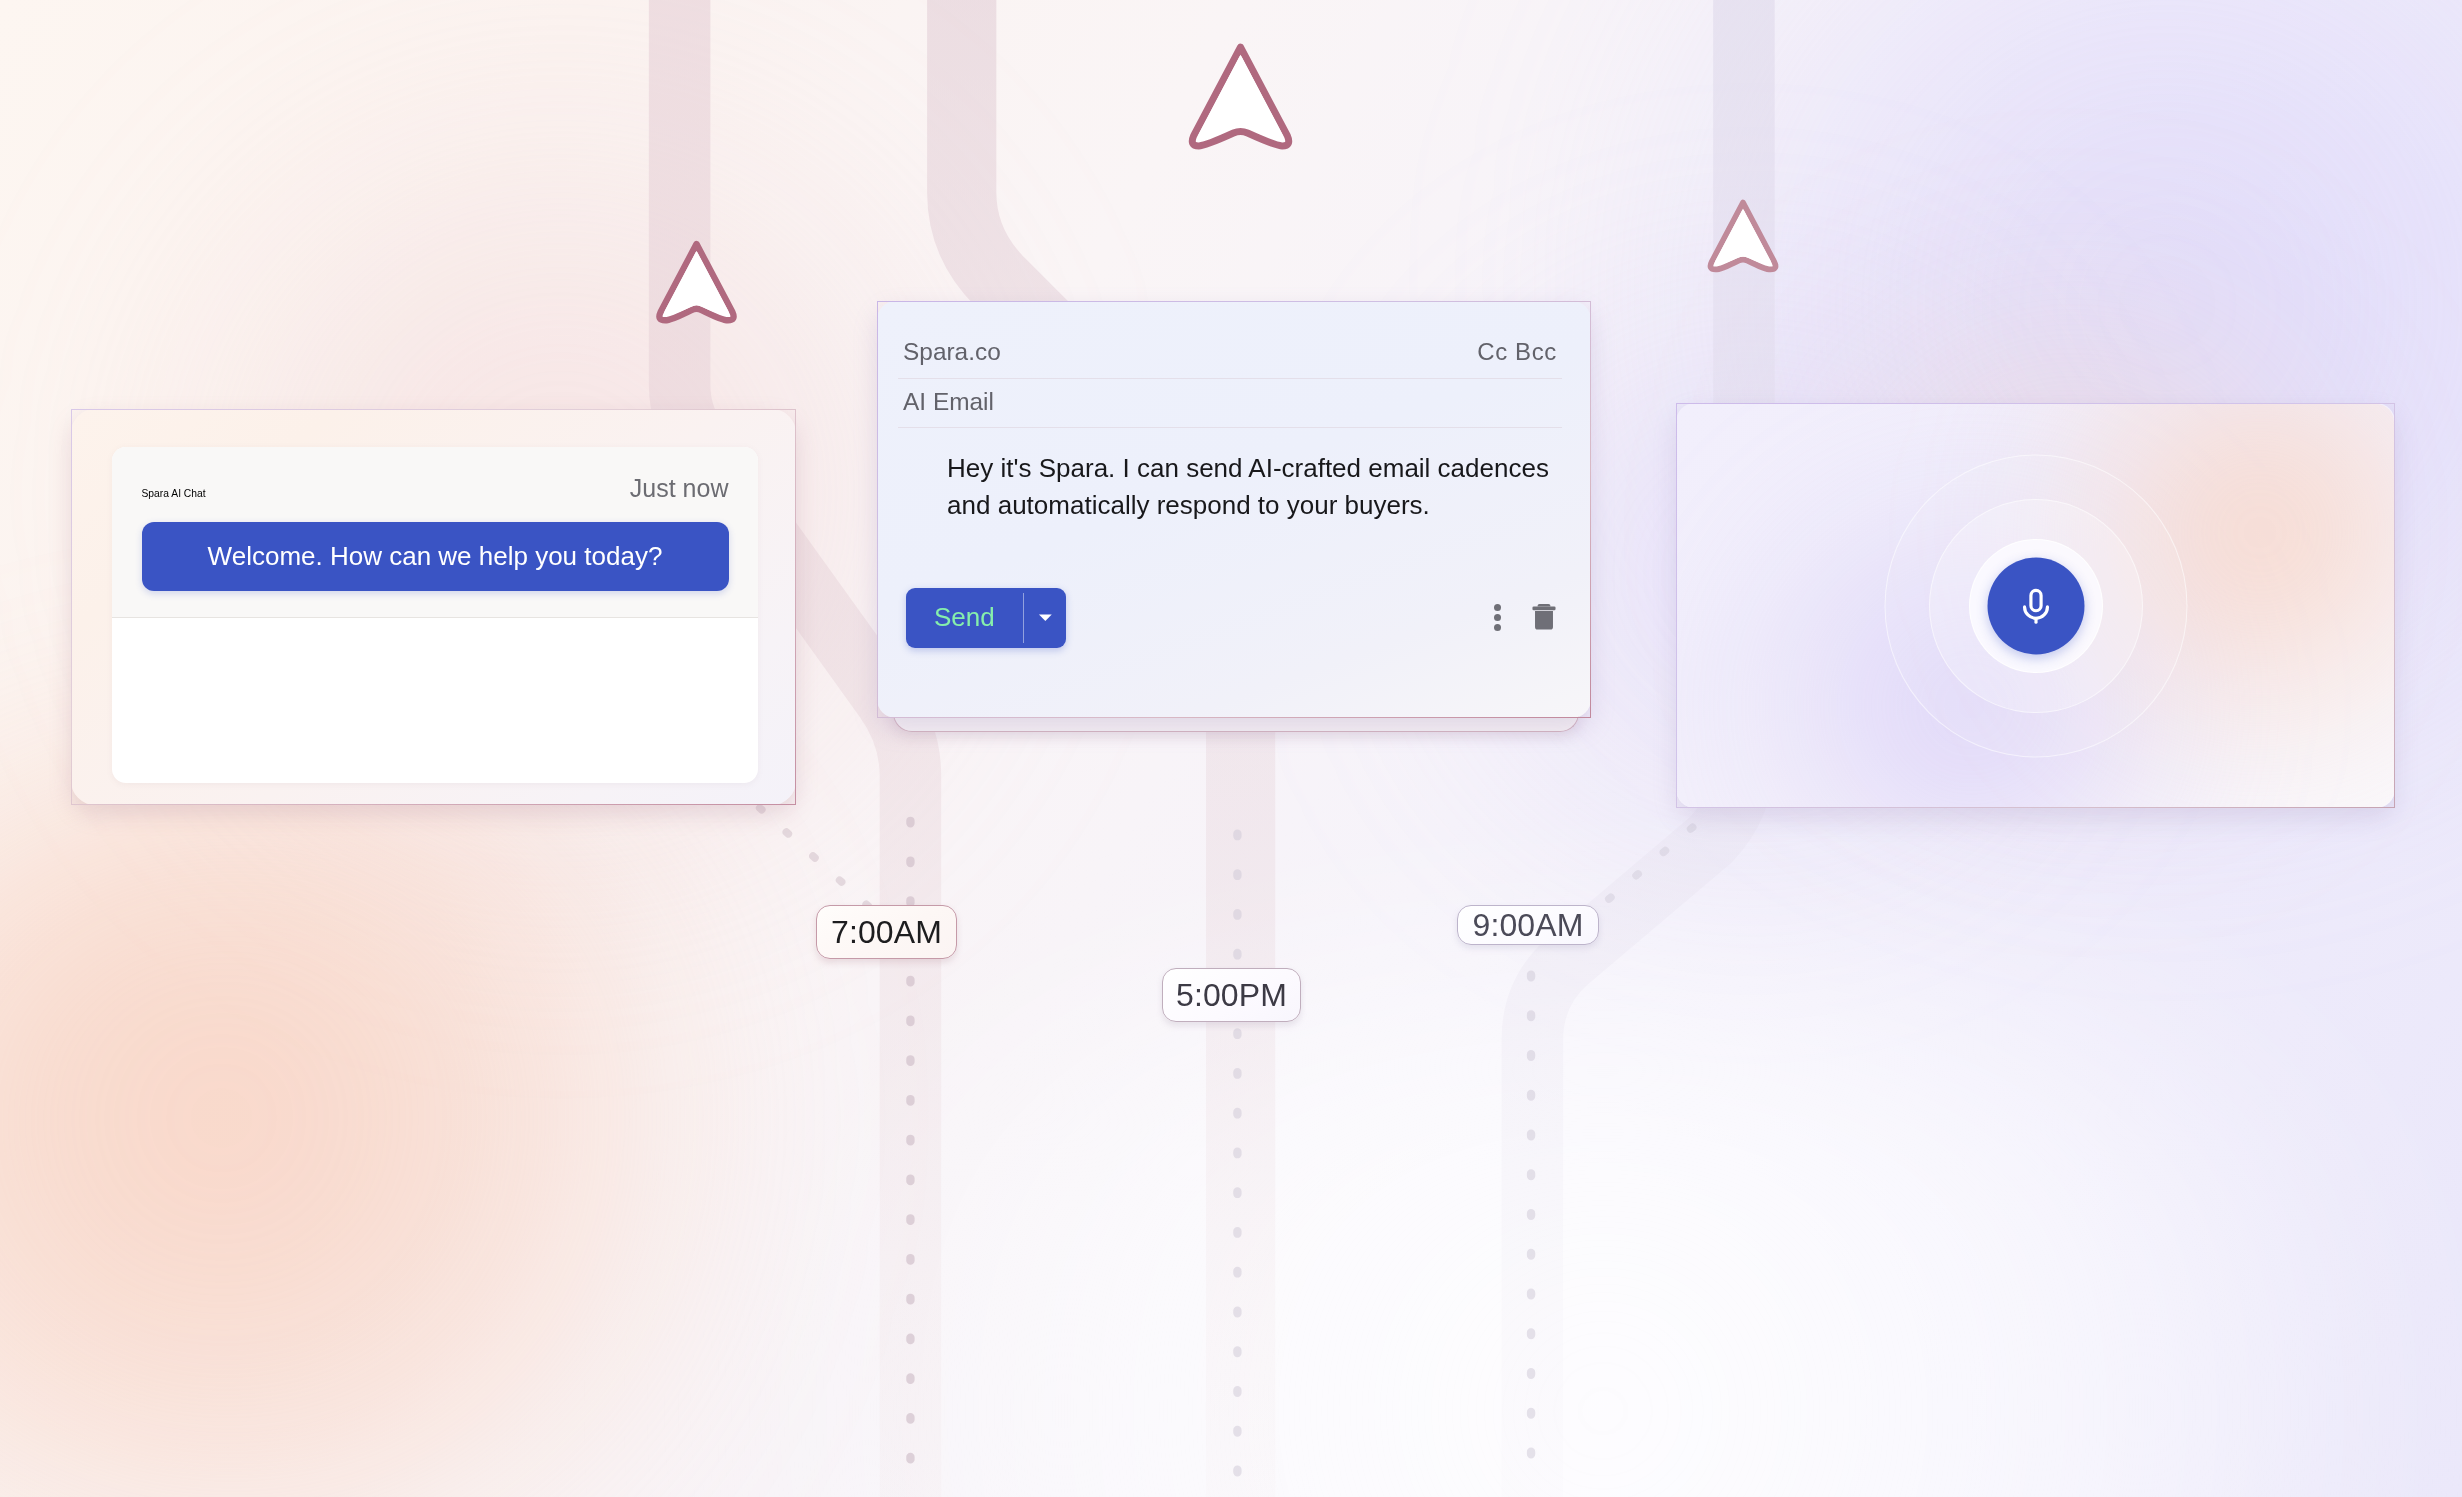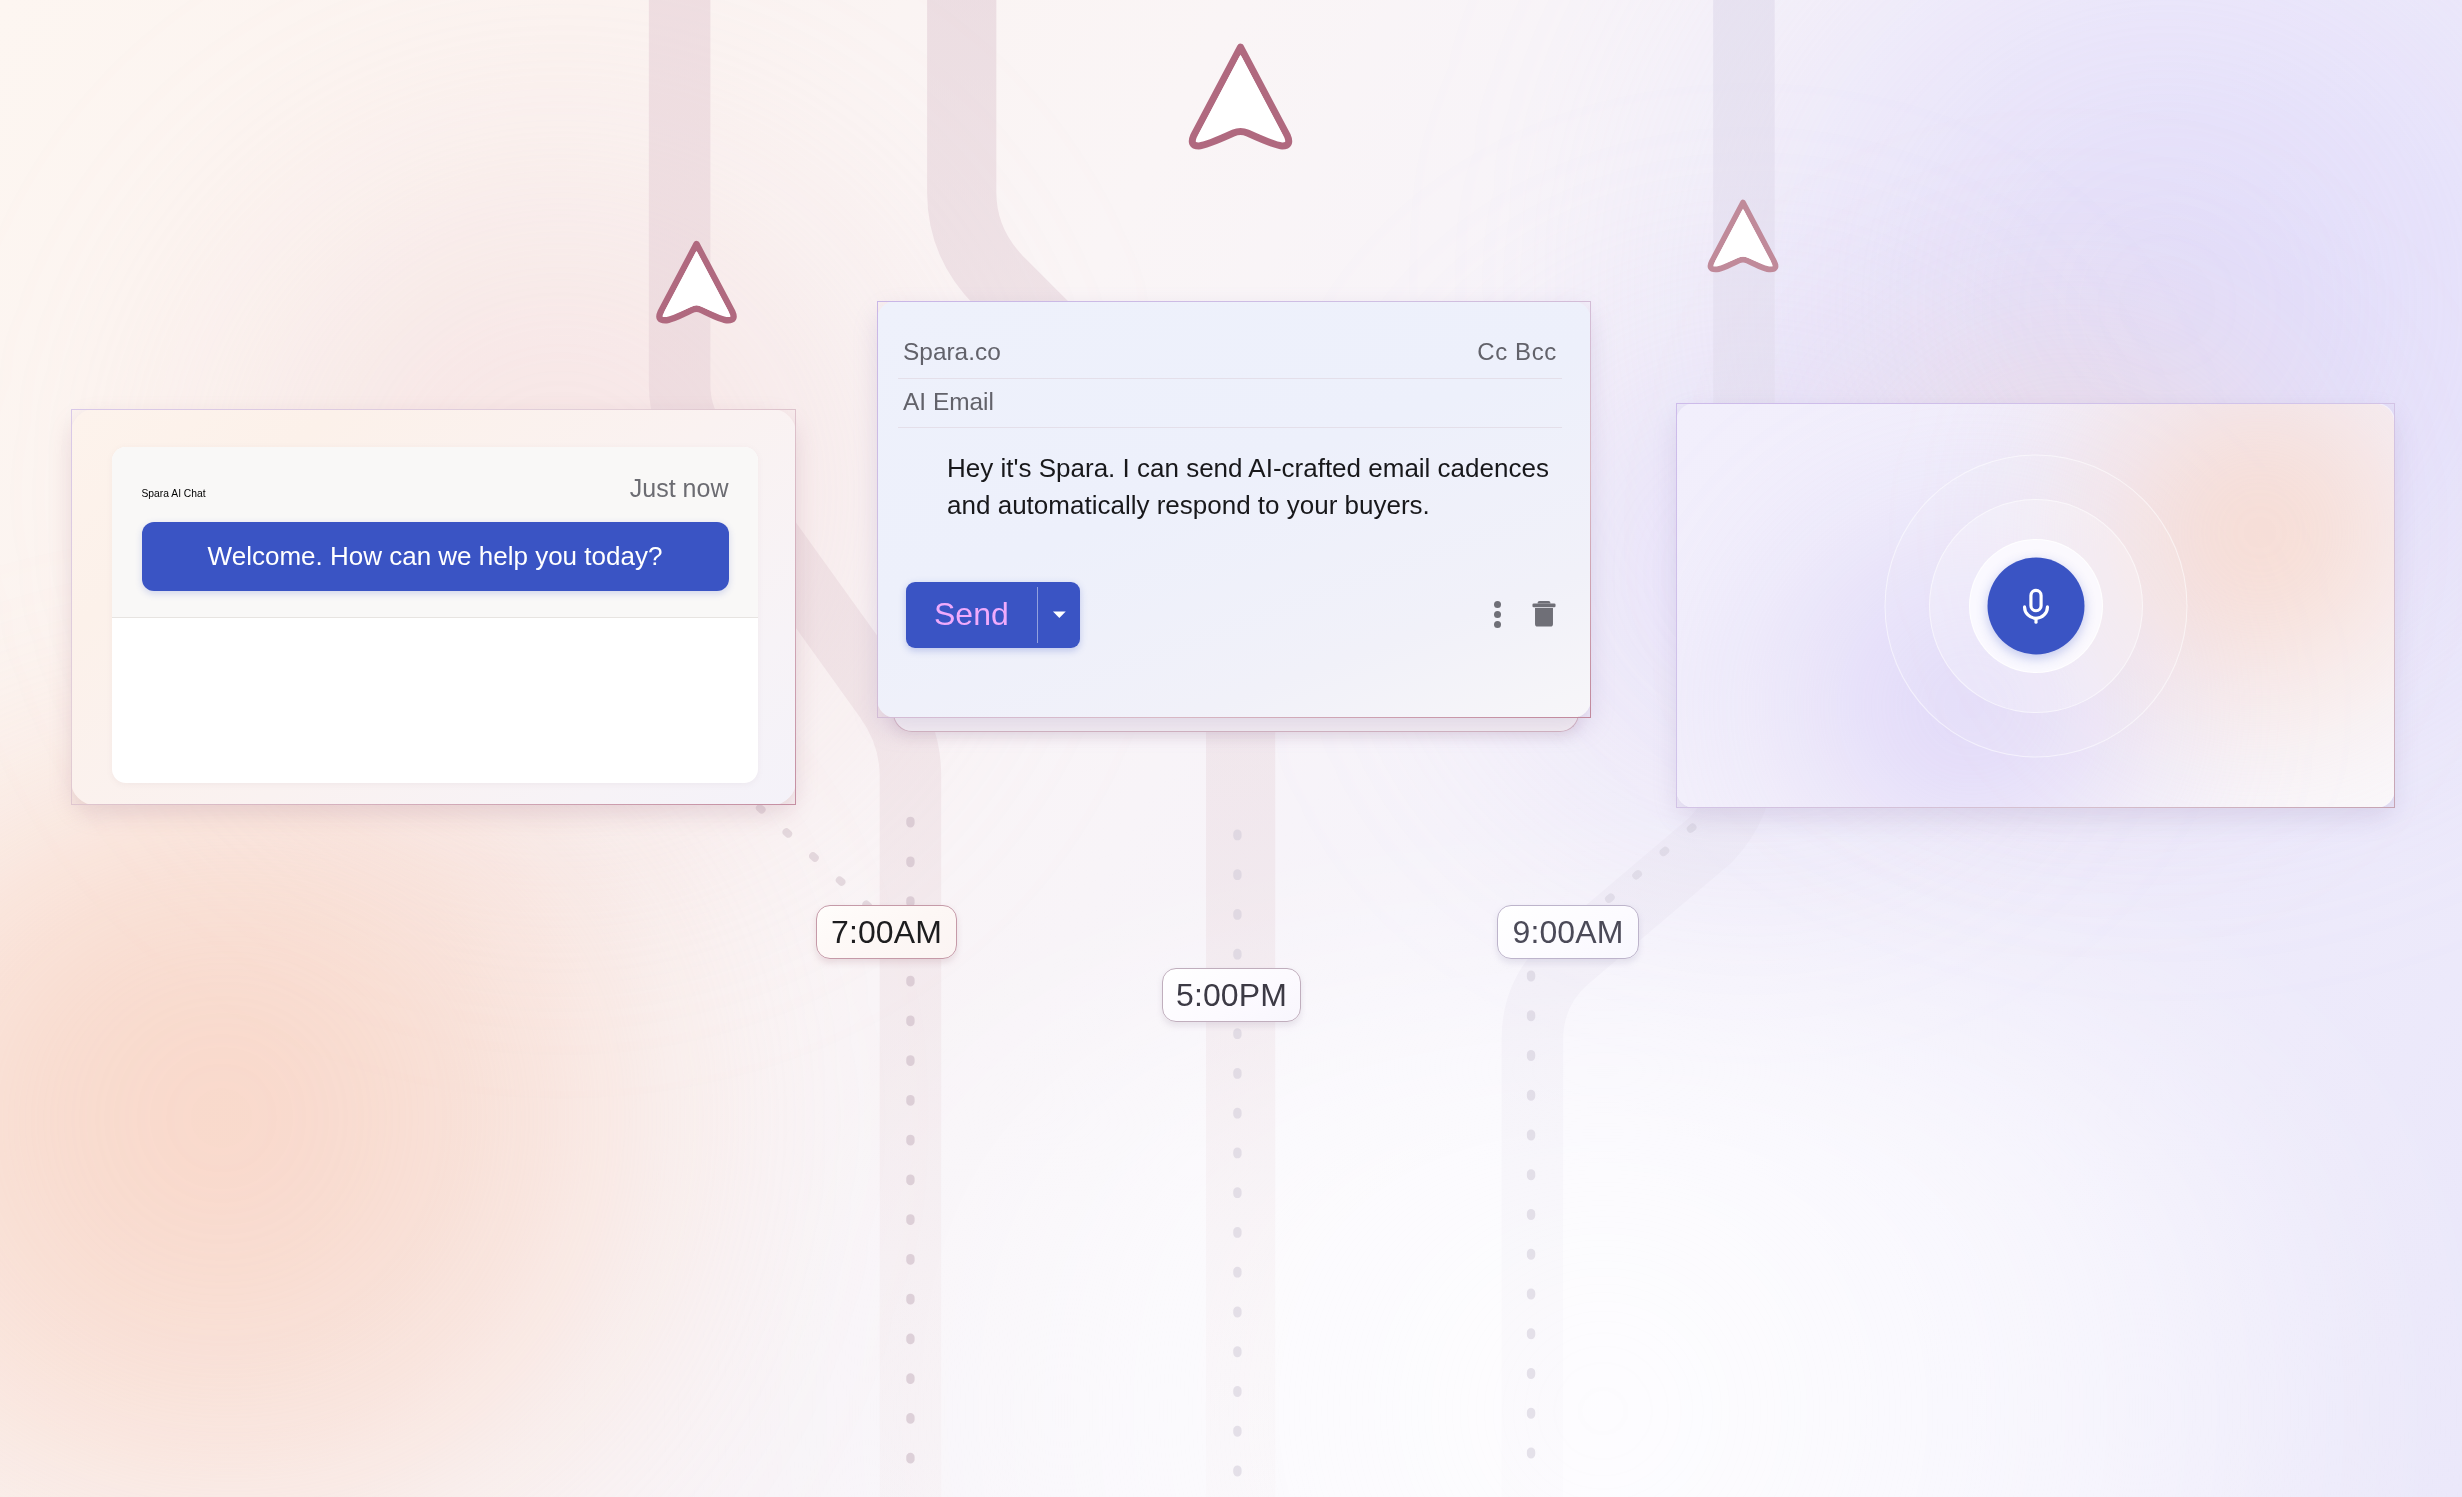--- a/index.html
+++ b/index.html
@@ -99,22 +99,22 @@
   }
   .pill-5 {
     left: 1162px; top: 968px;
     width: 139px; height: 54px;
     background: linear-gradient(150deg,#ffffff 0%, #fcfaff 60%, #f8f6fd 100%);
     border: 1.6px solid #c0aebd;
     color: #3c3a45;
     box-shadow: 0 3.2px 6.4px rgba(150,135,160,0.18);
   }
   .pill-9 {
-    left: 1497px; top: 905px;
-    width: 142px; height: 54px;
+    left: 1457px; top: 905px;
+    width: 142px; height: 40px;
     background: linear-gradient(150deg,#ffffff 0%, #fcfbff 60%, #f8f7fe 100%);
     border: 1.6px solid #bdb4cb;
     color: #4b4a58;
     box-shadow: 0 3.2px 6.4px rgba(140,132,170,0.18);
   }
 
   
   #chat-card {
     position: absolute;
     left: 71px; top: 409px;
@@ -217,22 +217,22 @@
   }
   #send-group {
     display: flex;
     align-items: stretch;
     background: #3a54c4;
     border-radius: 9px;
     overflow: hidden;
     box-shadow: 0 2.6px 7px rgba(58,84,196,0.26);
   }
   #send-button {
-    font-size: 32px;
-    color: #f0abfc;
+    font-size: 26px;
+    color: #86efac;
     padding: 14px 28px 15.4px 28px;
     display: flex; align-items: center;
   }
   #send-split {
     width: 1.3px;
     background: rgba(255,255,255,0.45);
     margin: 5.1px 0;
   }
   #send-caret {
     width: 42px;

